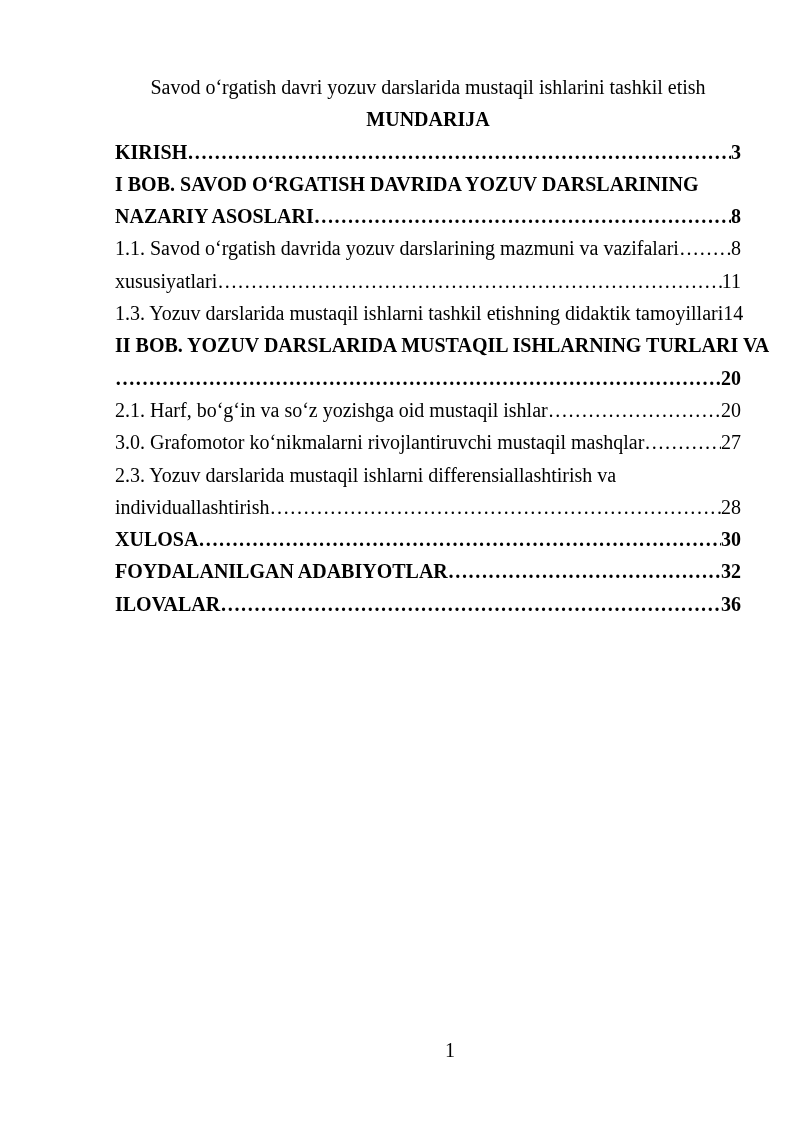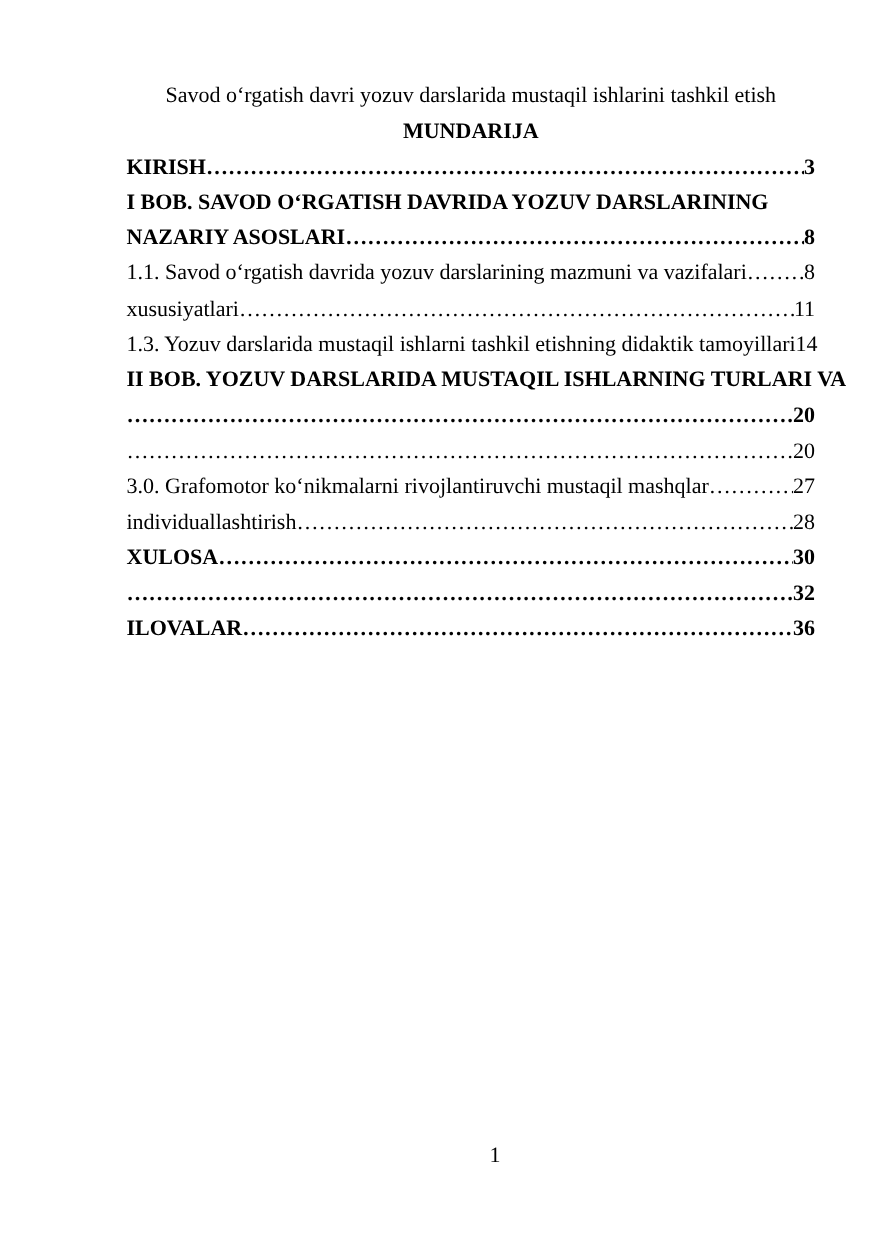--- a/index.html
+++ b/index.html
@@ -91,44 +91,49 @@
     <div class="row b">
       <span class="t">II BOB. YOZUV DARSLARIDA MUSTAQIL ISHLARNING TURLARI VA</span>
     </div>
 
     <div class="row b">
       <span class="leader">………………………………………………………………………………………………………………………………</span>
       <span class="pg">20</span>
     </div>
 
     <div class="row">
+      <span class="t">2.1. Harf, bo‘g‘in va so‘z yozishga oid mustaqil ishlar</span>
       <span class="leader">………………………………………………………………………………………………………………………………</span>
       <span class="pg">20</span>
     </div>
 
     <div class="row">
       <span class="t">3.0. Grafomotor ko‘nikmalarni rivojlantiruvchi mustaqil mashqlar</span>
       <span class="leader">………………………………………………………………………………………………………………………………</span>
       <span class="pg">27</span>
     </div>
 
+    <div class="row">
+      <span class="t">2.3. Yozuv darslarida mustaqil ishlarni differensiallashtirish va</span>
+    </div>
 
     <div class="row">
       <span class="t">individuallashtirish</span>
       <span class="leader">………………………………………………………………………………………………………………………………</span>
       <span class="pg">28</span>
     </div>
 
     <div class="row b">
       <span class="t">XULOSA</span>
       <span class="leader">………………………………………………………………………………………………………………………………</span>
       <span class="pg">30</span>
     </div>
 
     <div class="row b">
+      <span class="t">FOYDALANILGAN ADABIYOTLAR</span>
       <span class="leader">………………………………………………………………………………………………………………………………</span>
       <span class="pg">32</span>
     </div>
 
     <div class="row b">
       <span class="t">ILOVALAR</span>
       <span class="leader">………………………………………………………………………………………………………………………………</span>
       <span class="pg">36</span>
     </div>
 

